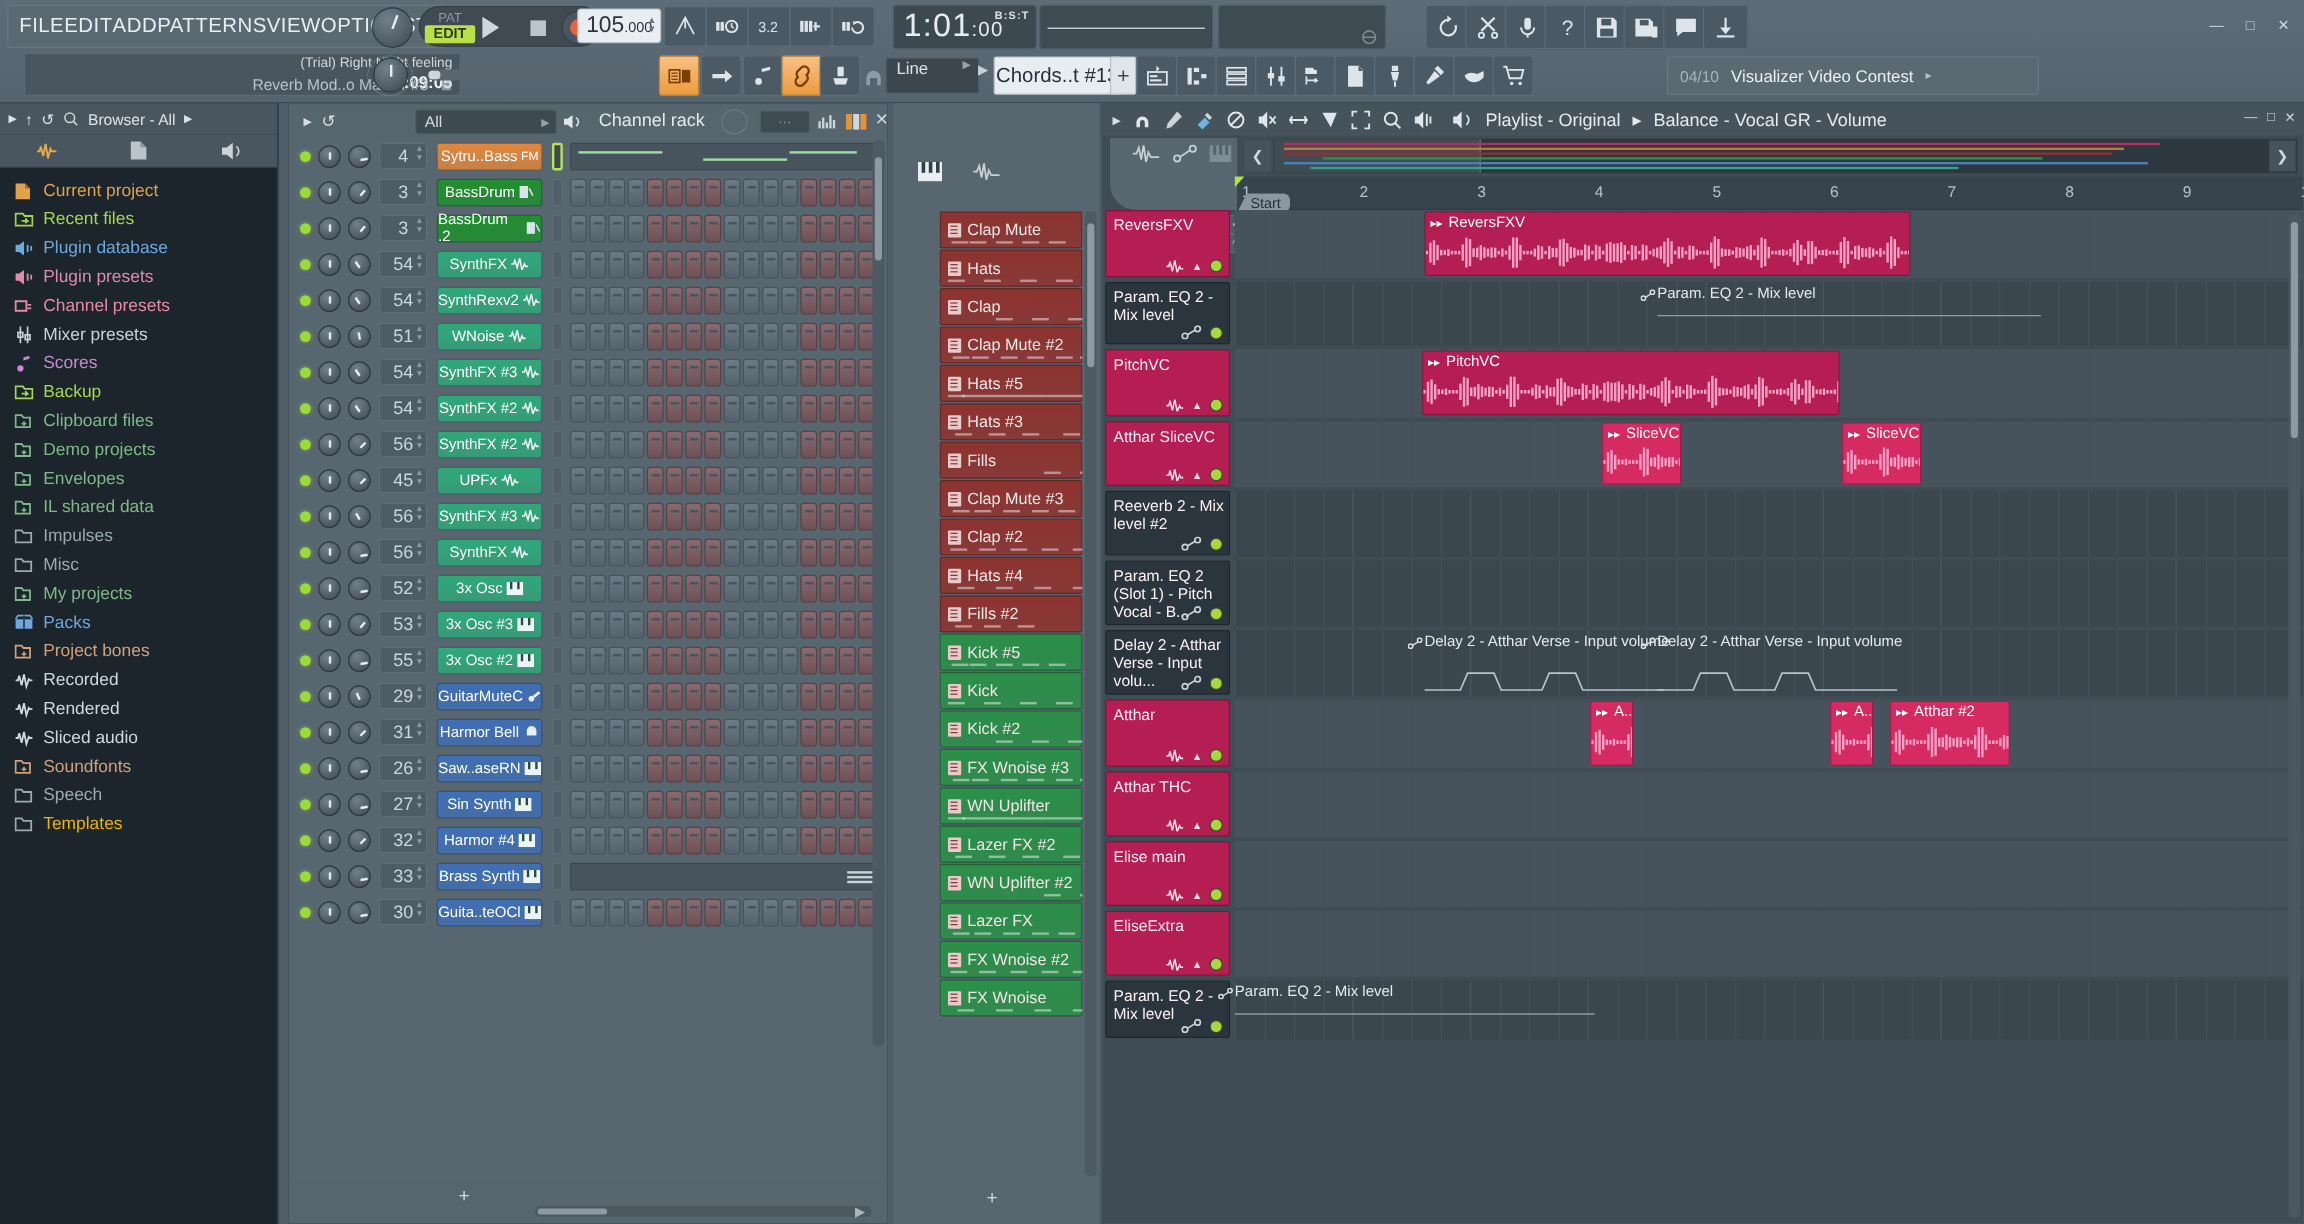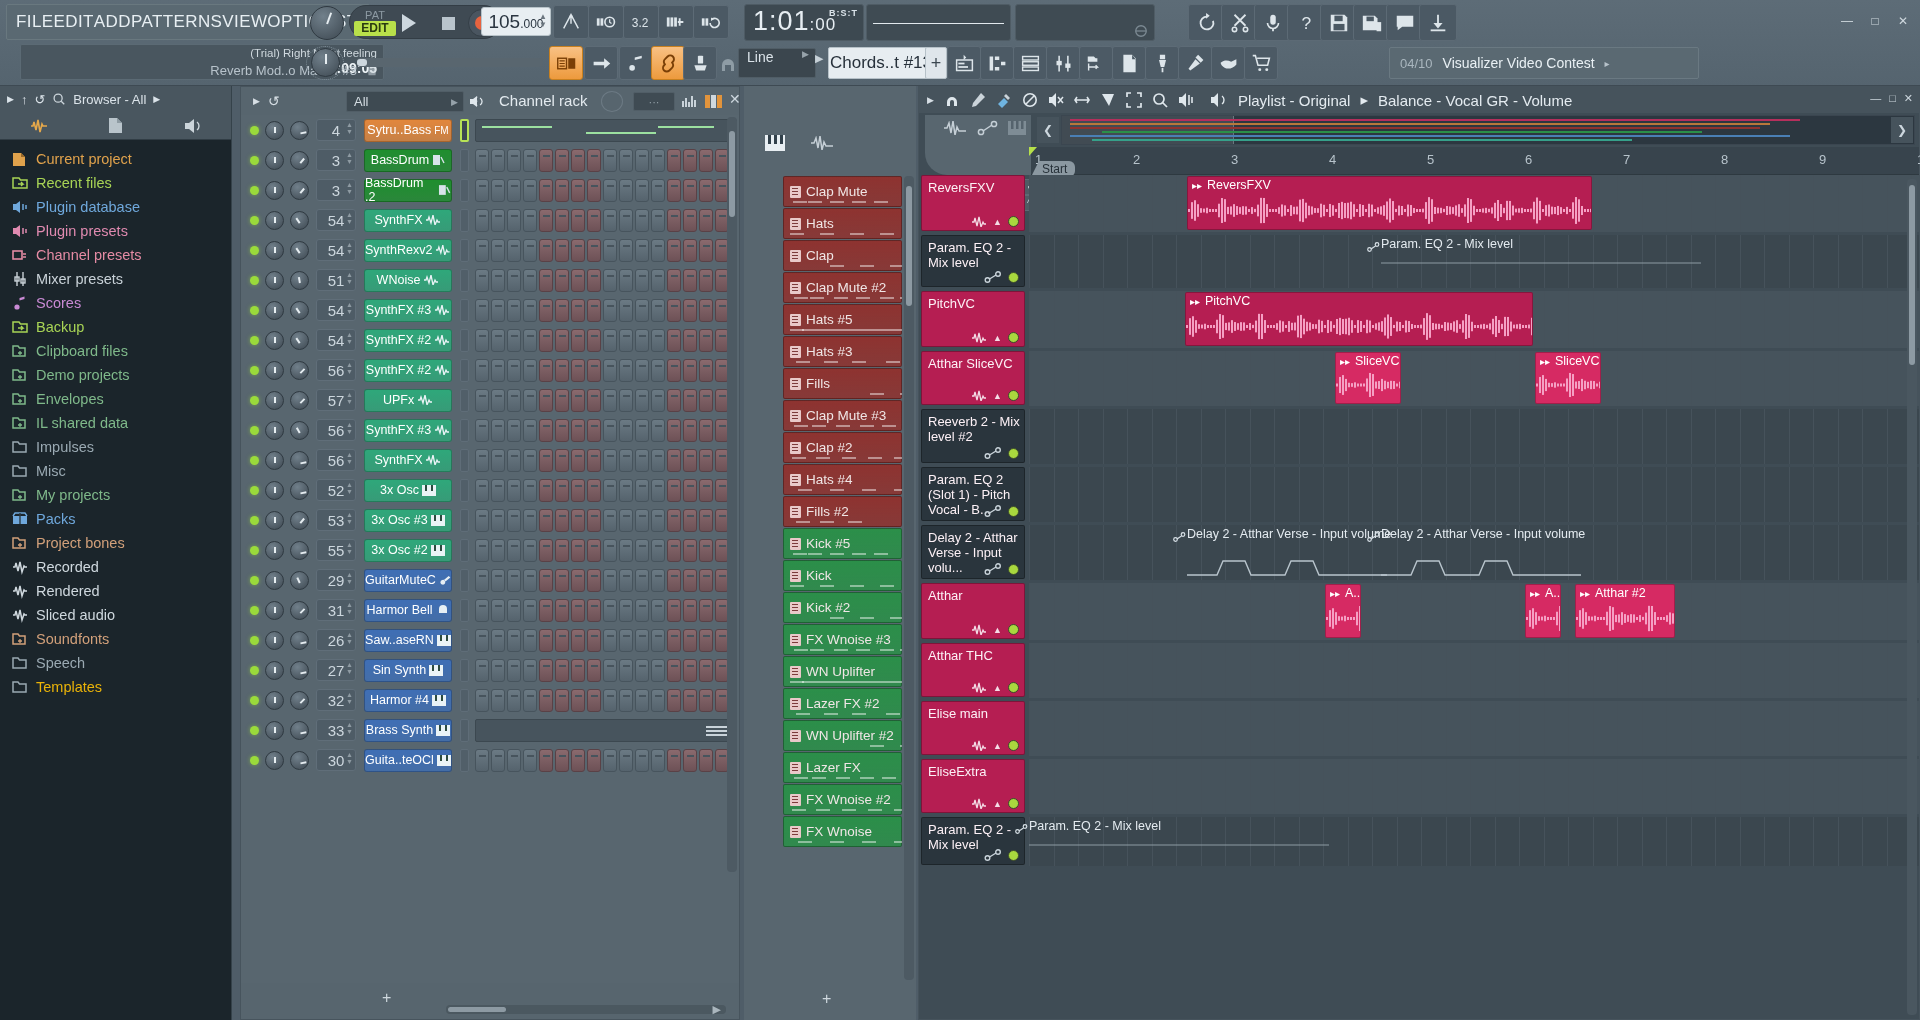--- a/index.html
+++ b/index.html
@@ -1372,21 +1372,21 @@
         </div>
         <div class="ch-row">
           <div class="ch-led"></div>
           <div class="knob ch-knob">
             <div class="ptr" style="transform:rotate(0deg)"></div>
           </div>
           <div class="knob ch-knob">
             <div class="ptr" style="transform:rotate(45deg)"></div>
           </div>
           <div class="ch-num">
-            <span>57</span>
+            <span>45</span>
             <span class="sp">▲<br>▼</span>
           </div>
           <div class="ch-name" style="background: linear-gradient(rgb(47, 168, 122), rgba(47, 168, 122, 0.8));">
             <span>UPFx</span>
             <svg style="width:16px;height:10px" viewBox="0 0 16 10">
               <path d="M1 5h2l1-3 2 6 2-8 2 10 2-5 1 2h2" fill="none" stroke="#eaf3f6" stroke-width="1.3"></path>
             </svg>
           </div>
           <div class="ch-sel"></div>
           <div class="steps">

